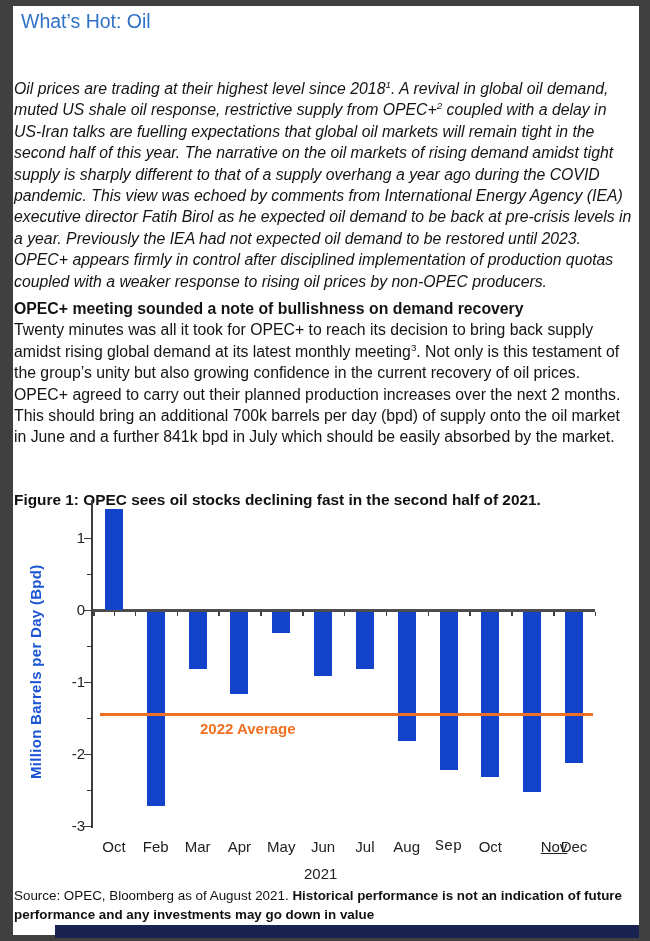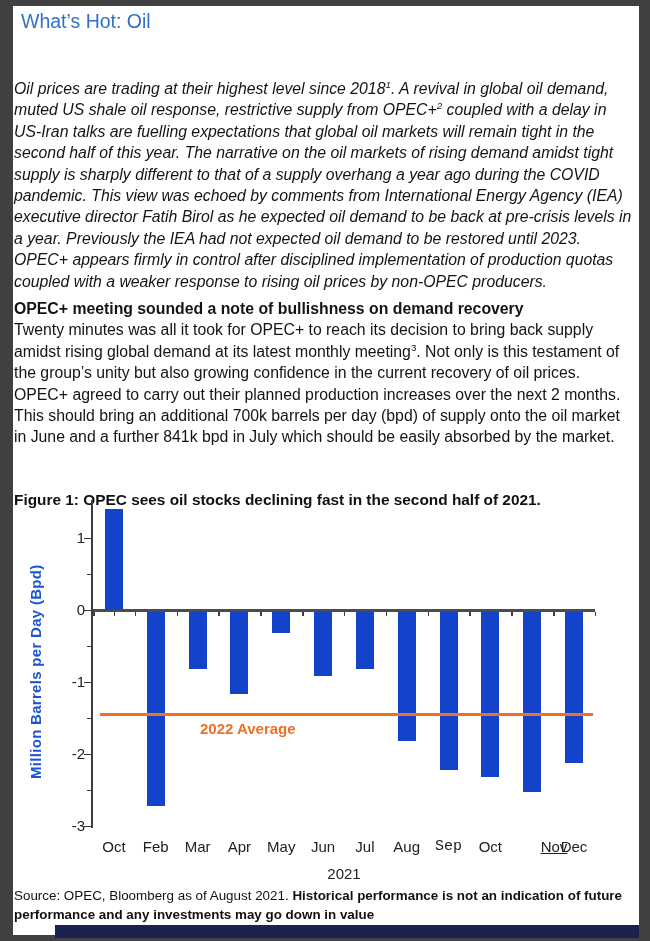--- a/index.html
+++ b/index.html
@@ -11,21 +11,21 @@
   .bodytext sup{font-size:0.62em;line-height:0;}
   .bold{font-weight:700;}
   .fig-title{left:1px;right:3px;color:#111;font-size:15.4px;font-weight:700;margin-top:36px;}
   .chart{left:0;top:484px;width:626px;height:392px;}
   .chart div{position:absolute;}
   .yaxis-line{background:#3d3d3d;}
   .zero-line{background:#4d4d4d;}
   .tick{background:#3d3d3d;}
   .ylab{color:#222;font-size:15px;text-align:right;line-height:18px;}
   .xlab{color:#222;font-size:15px;text-align:center;line-height:18px;}
-  .xtitle{color:#222;font-size:15px;text-align:center;line-height:18px;}
+  .xtitle{color:#222;font-size:15px;text-align:left;line-height:18px;}
   .bar{}
   .annot{color:#1a1a1a;font-size:14.6px;line-height:18px;white-space:nowrap;}
   .avg-label{font-size:15px;font-weight:700;line-height:18px;white-space:nowrap;}
   .ytitle{color:#1b55d4;font-weight:700;font-size:15px;writing-mode:vertical-rl;transform:rotate(180deg);
           display:flex;align-items:center;justify-content:center;letter-spacing:0.3px;}
   .footer{left:1px;right:3px;color:#111;font-size:13.4px;line-height:18.5px;}
   .navybar{position:absolute;left:55px;right:11px;bottom:3px;height:13px;background:#1a234f;}
 </style>
 </head>
 <body>

